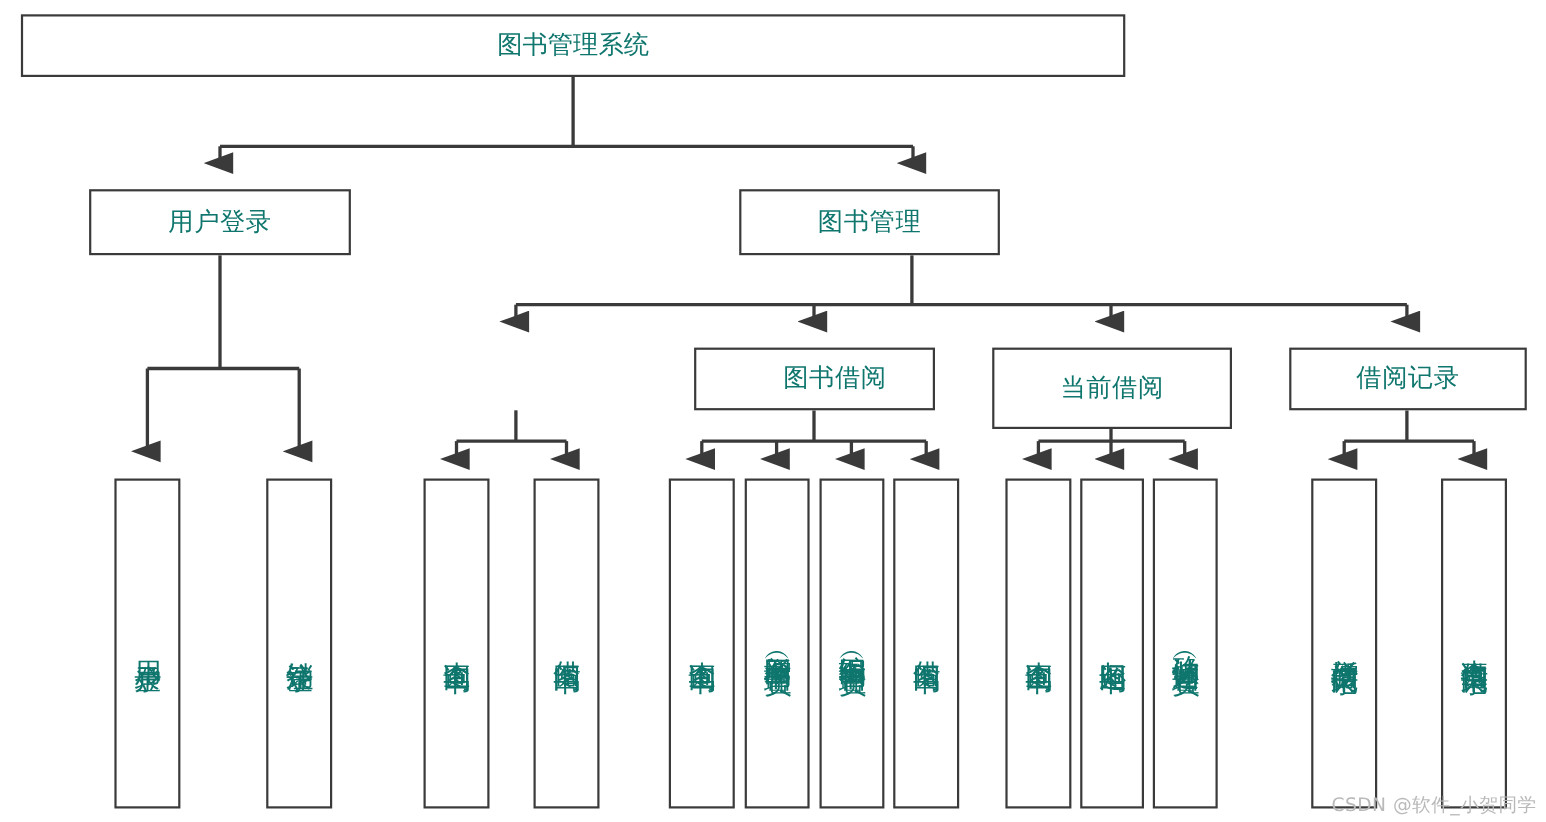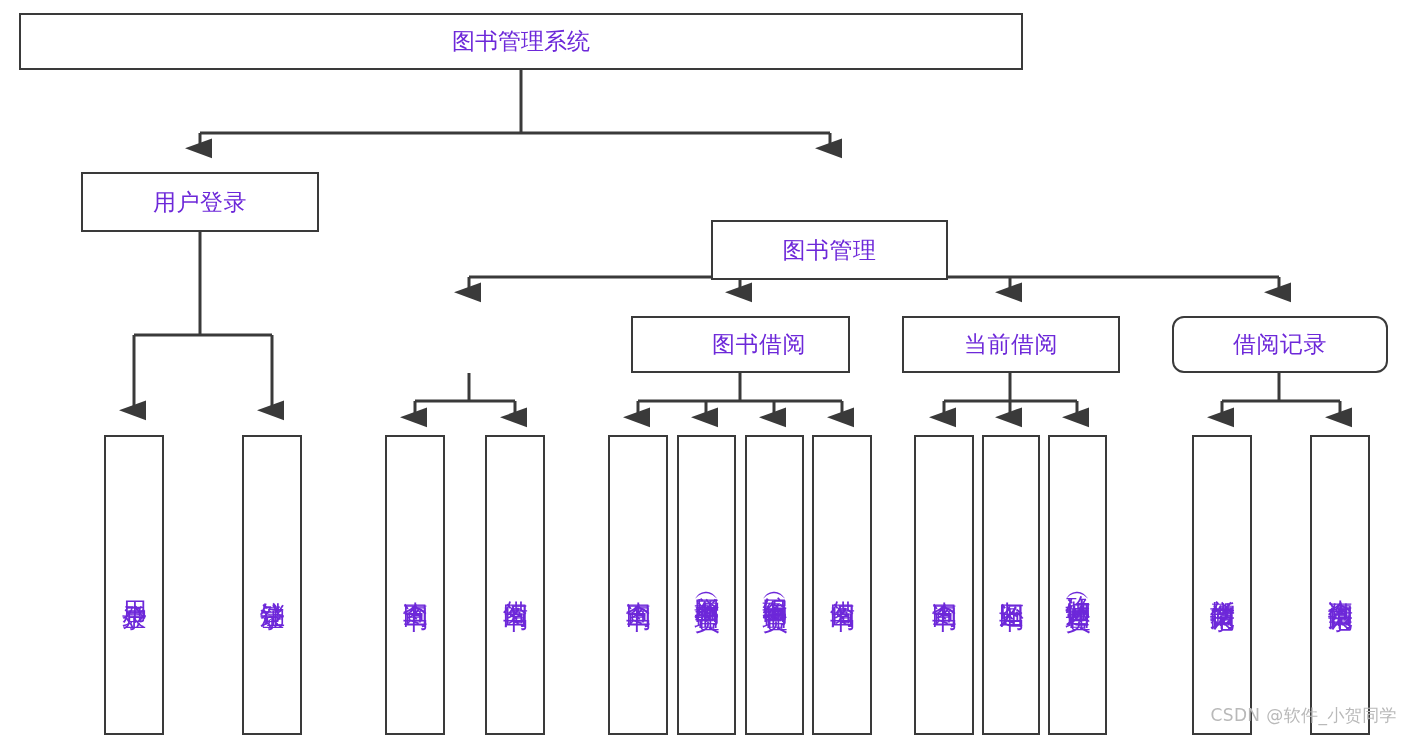--- a/index.html
+++ b/index.html
@@ -31,21 +31,21 @@
     position: absolute;
     box-sizing: border-box;
     background: #ffffff;
     border: 2.5px solid #3a3a3a;
     display: flex;
     align-items: center;
     justify-content: center;
     overflow: hidden;
   }
   .node .label {
-    color: #6d28d9;
+    color: #0f766e;
     text-align: left;
     line-height: 1.0;
     white-space: pre;
   }
   .node.horiz .label {
     font-size: 23px;
     letter-spacing: 0.5px;
   }
   .node.root .label {
     font-size: 23px;
@@ -57,21 +57,21 @@
   .node.vert .label {
     writing-mode: vertical-rl;
     text-orientation: upright;
     font-size: 25px;
     line-height: 1.12;
     letter-spacing: 2px;
   }
   .watermark {
     position: absolute;
     right: 8px;
-    bottom: 20px;
+    bottom: 4px;
     font-size: 17px;
     color: #b9b9b9;
     letter-spacing: 0.4px;
     white-space: nowrap;
     text-align: right;
   }
 </style>
 </head>
 <body>
 
@@ -127,31 +127,31 @@
     </g>
   </svg>
 
   <div class="node root" style="left:19px; top:13px; width:1004px; height:57px;">
     <span class="label">图书管理系统</span>
   </div>
 
   <div class="node horiz" style="left:81px; top:172px; width:238px; height:60px;">
     <span class="label">用户登录</span>
   </div>
-  <div class="node horiz" style="left:711px; top:172px; width:237px; height:60px;margin-top:48px;">
+  <div class="node horiz" style="left:672px; top:172px; width:237px; height:60px;">
     <span class="label">图书管理</span>
   </div>
 
   <div class="node horiz" style="left:631px; top:316px; width:219px; height:57px;padding-left:37px;">
     <span class="label">图书借阅</span>
   </div>
-  <div class="node horiz" style="left:902px; top:316px; width:218px; height:57px;">
+  <div class="node horiz" style="left:902px; top:316px; width:218px; height:74px;">
     <span class="label">当前借阅</span>
   </div>
-  <div class="node horiz" style="left:1172px; top:316px; width:216px; height:57px;border-radius:12px;">
+  <div class="node horiz" style="left:1172px; top:316px; width:216px; height:57px;">
     <span class="label">借阅记录</span>
   </div>
 
   <div class="node vert" style="left:104px; top:435px; width:60px; height:300px;">
     <span class="label">用户登录</span>
   </div>
   <div class="node vert" style="left:242px; top:435px; width:60px; height:300px;">
     <span class="label">注销登录</span>
   </div>
 

